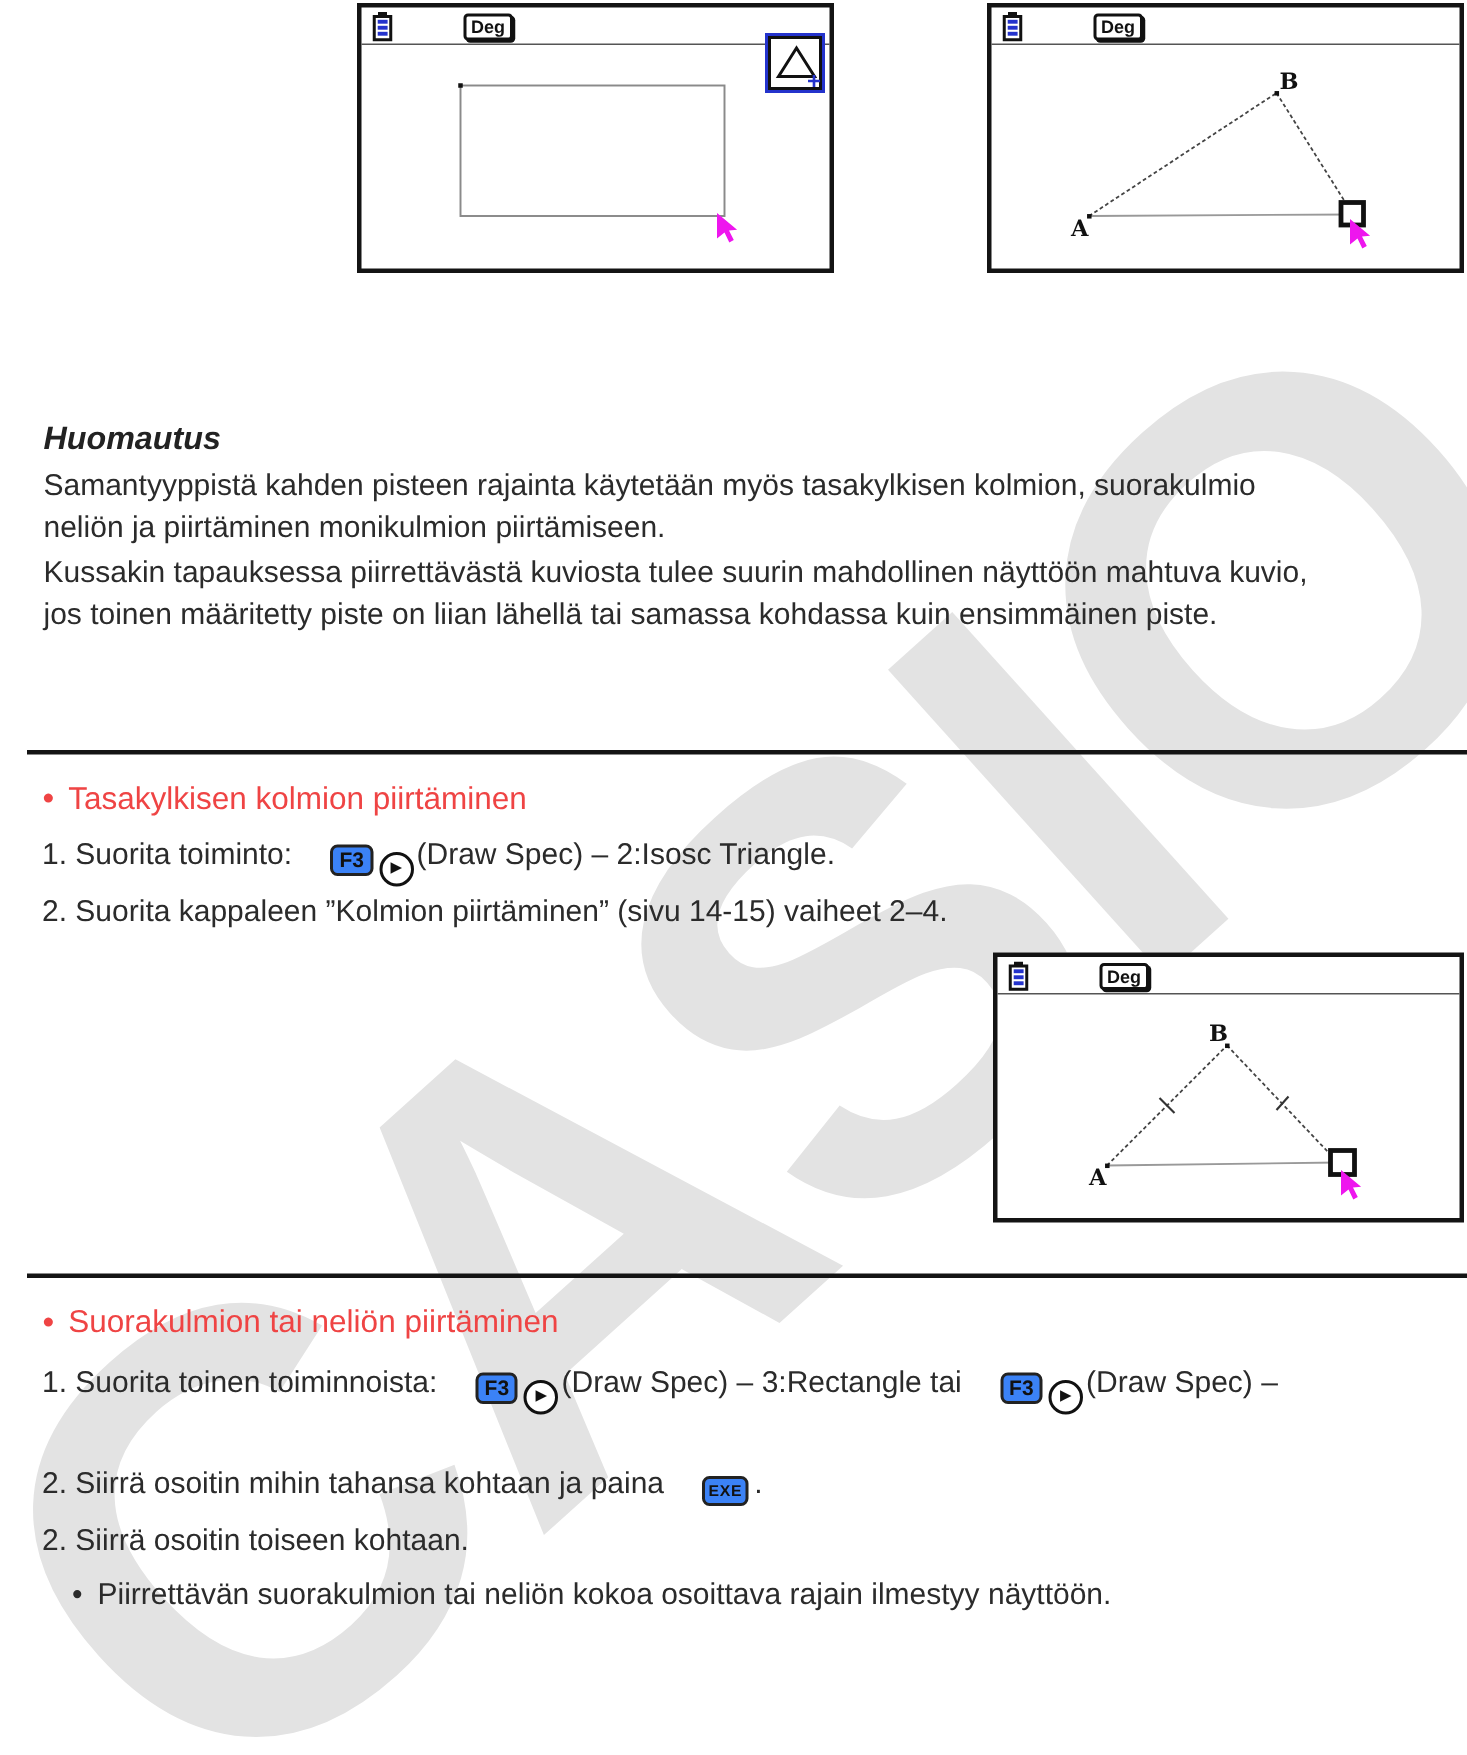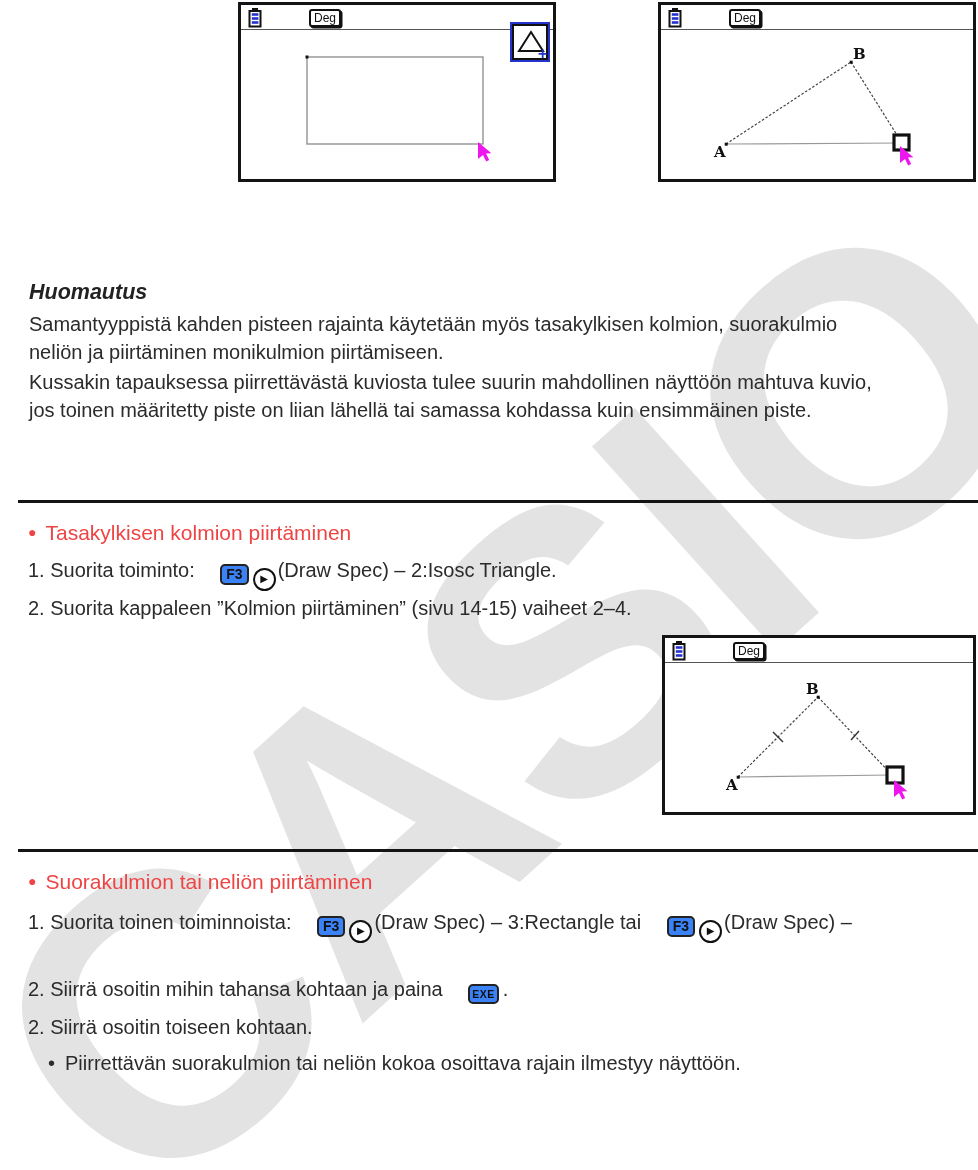--- a/index.html
+++ b/index.html
@@ -24,21 +24,21 @@
        margin:0 4px 0 20px;background:#3b82f6;}
   .key.exe{font-size:10.5px;line-height:16px;padding:0 2px;letter-spacing:.5px;}
   .ckey{display:inline-block;width:19px;height:19px;border:2px solid #111;border-radius:50%;
         text-align:center;line-height:18px;font-size:10px;color:#111;vertical-align:-5px;
         margin:0 2px 0 0;background:#fff;}
   
   .calc{position:absolute;background:#fff;border:3px solid #141414;box-sizing:border-box;z-index:3;}
   .calc .hline{position:absolute;left:0;right:0;top:24px;height:1px;background:#555;}
   .battery{position:absolute;left:7px;top:3px;}
   .deg{position:absolute;left:68px;top:4px;border:2px solid #111;border-radius:3px;
-       padding:0 3px;font-size:12px;font-weight:normal;line-height:14px;color:#111;
+       padding:0 3px;font-size:12px;font-weight:bold;line-height:14px;color:#111;
        box-shadow:1.5px 1.5px 0 #111;background:#fff;}
   .draw{position:absolute;left:0;top:0;}
   .vlabel{font:bold 15px "DejaVu Serif",serif;fill:#111;}
   
   .tool{position:absolute;left:269px;top:17px;width:40px;height:40px;border:2px solid #2433cc;
         box-sizing:border-box;background:#fff;}
   .tool .inner{position:absolute;inset:0;border:2.5px solid #111;box-sizing:border-box;background:#fff;}
 </style>
 </head>
 <body>

